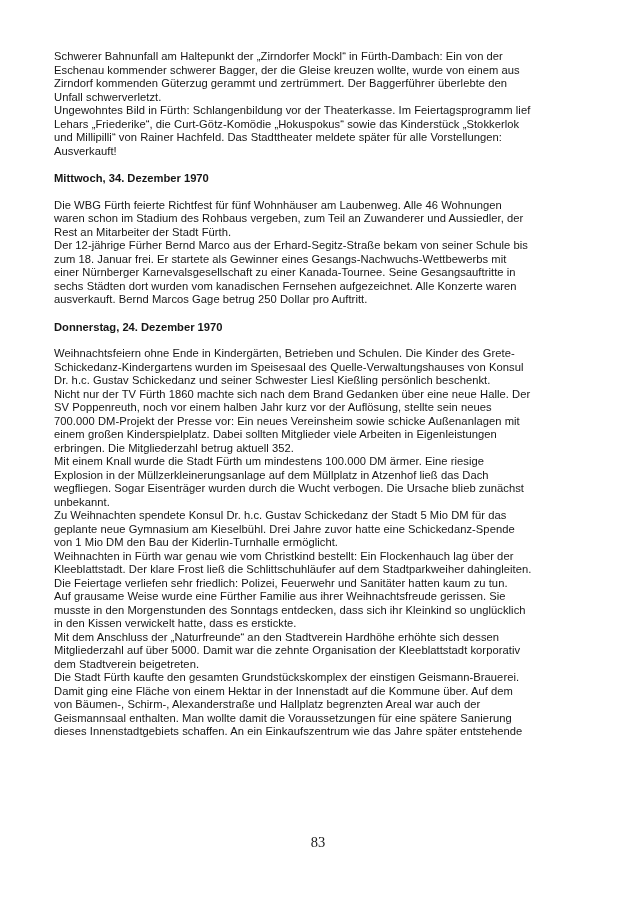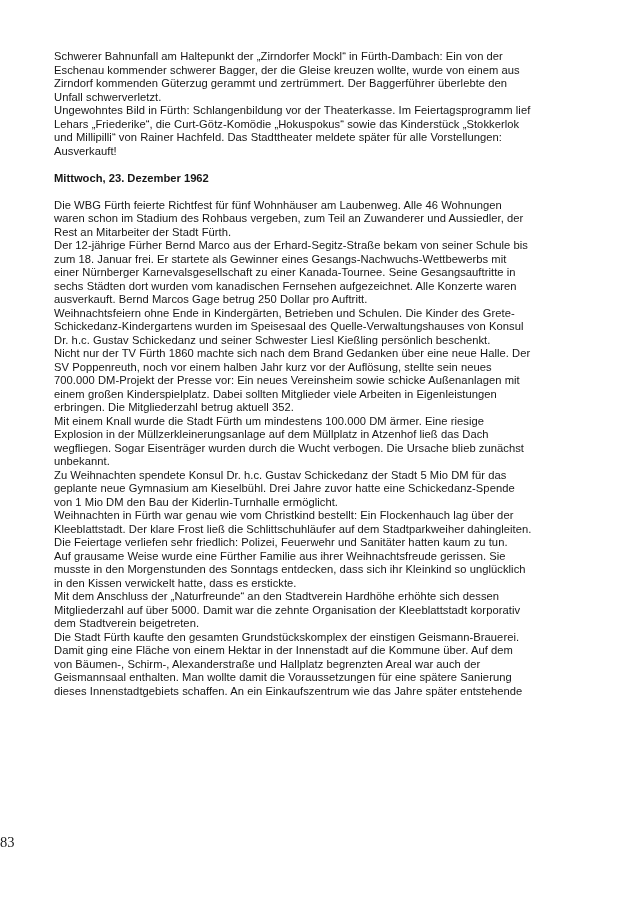--- a/index.html
+++ b/index.html
@@ -37,21 +37,21 @@
     font-size: 11.2px;
     line-height: 13.5px;
     font-weight: bold;
     white-space: pre-line;
   }
   .page-footer {
     position: absolute;
     left: 0;
     top: 834px;
     width: 100%;
-    text-align: left;
+    text-align: center;
     font-family: "Liberation Serif", serif;
     font-size: 14.5px;
     line-height: 16px;
     color: #1a1a1a;
   }
 </style>
 </head>
 <body>
 
 <div class="page">
@@ -59,31 +59,32 @@
 
     <p class="body-block">Schwerer Bahnunfall am Haltepunkt der „Zirndorfer Mockl“ in Fürth-Dambach: Ein von der
 Eschenau kommender schwerer Bagger, der die Gleise kreuzen wollte, wurde von einem aus
 Zirndorf kommenden Güterzug gerammt und zertrümmert. Der Baggerführer überlebte den
 Unfall schwerverletzt.
 Ungewohntes Bild in Fürth: Schlangenbildung vor der Theaterkasse. Im Feiertagsprogramm lief
 Lehars „Friederike“, die Curt-Götz-Komödie „Hokuspokus“ sowie das Kinderstück „Stokkerlok
 und Millipilli“ von Rainer Hachfeld. Das Stadttheater meldete später für alle Vorstellungen:
 Ausverkauft!</p>
 
-    <h2 class="date-heading">Mittwoch, 23. Dezember 1962</h2>
+    <h2 class="date-heading">Mittwoch, 34. Dezember 1970</h2>
 
     <p class="body-block">Die WBG Fürth feierte Richtfest für fünf Wohnhäuser am Laubenweg. Alle 46 Wohnungen
 waren schon im Stadium des Rohbaus vergeben, zum Teil an Zuwanderer und Aussiedler, der
 Rest an Mitarbeiter der Stadt Fürth.
 Der 12-jährige Fürher Bernd Marco aus der Erhard-Segitz-Straße bekam von seiner Schule bis
 zum 18. Januar frei. Er startete als Gewinner eines Gesangs-Nachwuchs-Wettbewerbs mit
 einer Nürnberger Karnevalsgesellschaft zu einer Kanada-Tournee. Seine Gesangsauftritte in
 sechs Städten dort wurden vom kanadischen Fernsehen aufgezeichnet. Alle Konzerte waren
 ausverkauft. Bernd Marcos Gage betrug 250 Dollar pro Auftritt.</p>
 
+    <h2 class="date-heading">Donnerstag, 24. Dezember 1970</h2>
 
     <p class="body-block">Weihnachtsfeiern ohne Ende in Kindergärten, Betrieben und Schulen. Die Kinder des Grete-
 Schickedanz-Kindergartens wurden im Speisesaal des Quelle-Verwaltungshauses von Konsul
 Dr. h.c. Gustav Schickedanz und seiner Schwester Liesl Kießling persönlich beschenkt.
 Nicht nur der TV Fürth 1860 machte sich nach dem Brand Gedanken über eine neue Halle. Der
 SV Poppenreuth, noch vor einem halben Jahr kurz vor der Auflösung, stellte sein neues
 700.000 DM-Projekt der Presse vor: Ein neues Vereinsheim sowie schicke Außenanlagen mit
 einem großen Kinderspielplatz. Dabei sollten Mitglieder viele Arbeiten in Eigenleistungen
 erbringen. Die Mitgliederzahl betrug aktuell 352.
 Mit einem Knall wurde die Stadt Fürth um mindestens 100.000 DM ärmer. Eine riesige

